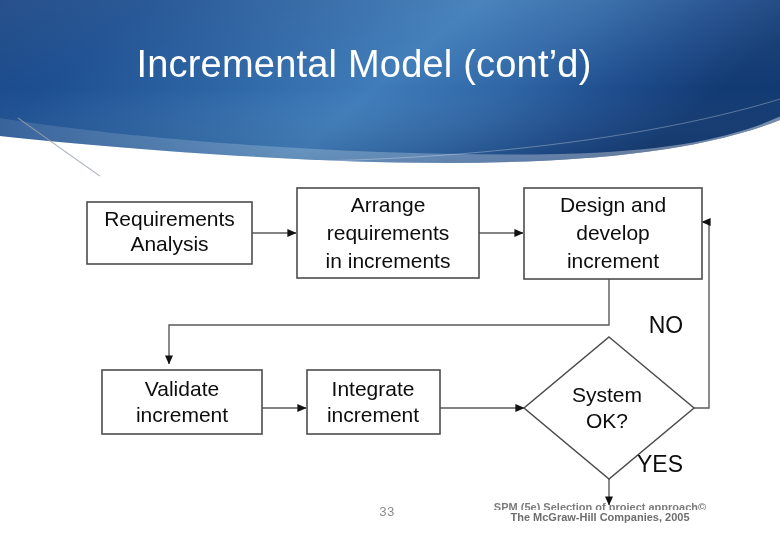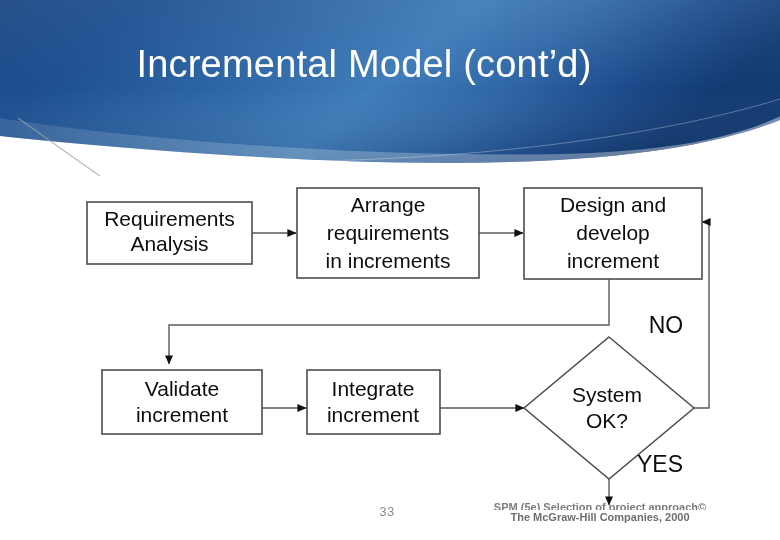--- a/index.html
+++ b/index.html
@@ -199,16 +199,16 @@
 
       <text class="fc-label" x="654" y="333" text-anchor="middle">NO</text>
       <text class="fc-label" x="648" y="472" text-anchor="middle">YES</text>
     </svg>
   </div>
 
   <div id="page-number">33</div>
 
   <div id="footer-credit">
     <span id="footer-line1">SPM (5e) Selection of project approach©</span>
-    <span id="footer-line2">The McGraw-Hill Companies, 2000</span>
+    <span id="footer-line2">The McGraw-Hill Companies, 2005</span>
   </div>
 
 </div>
 
 </body></html>

